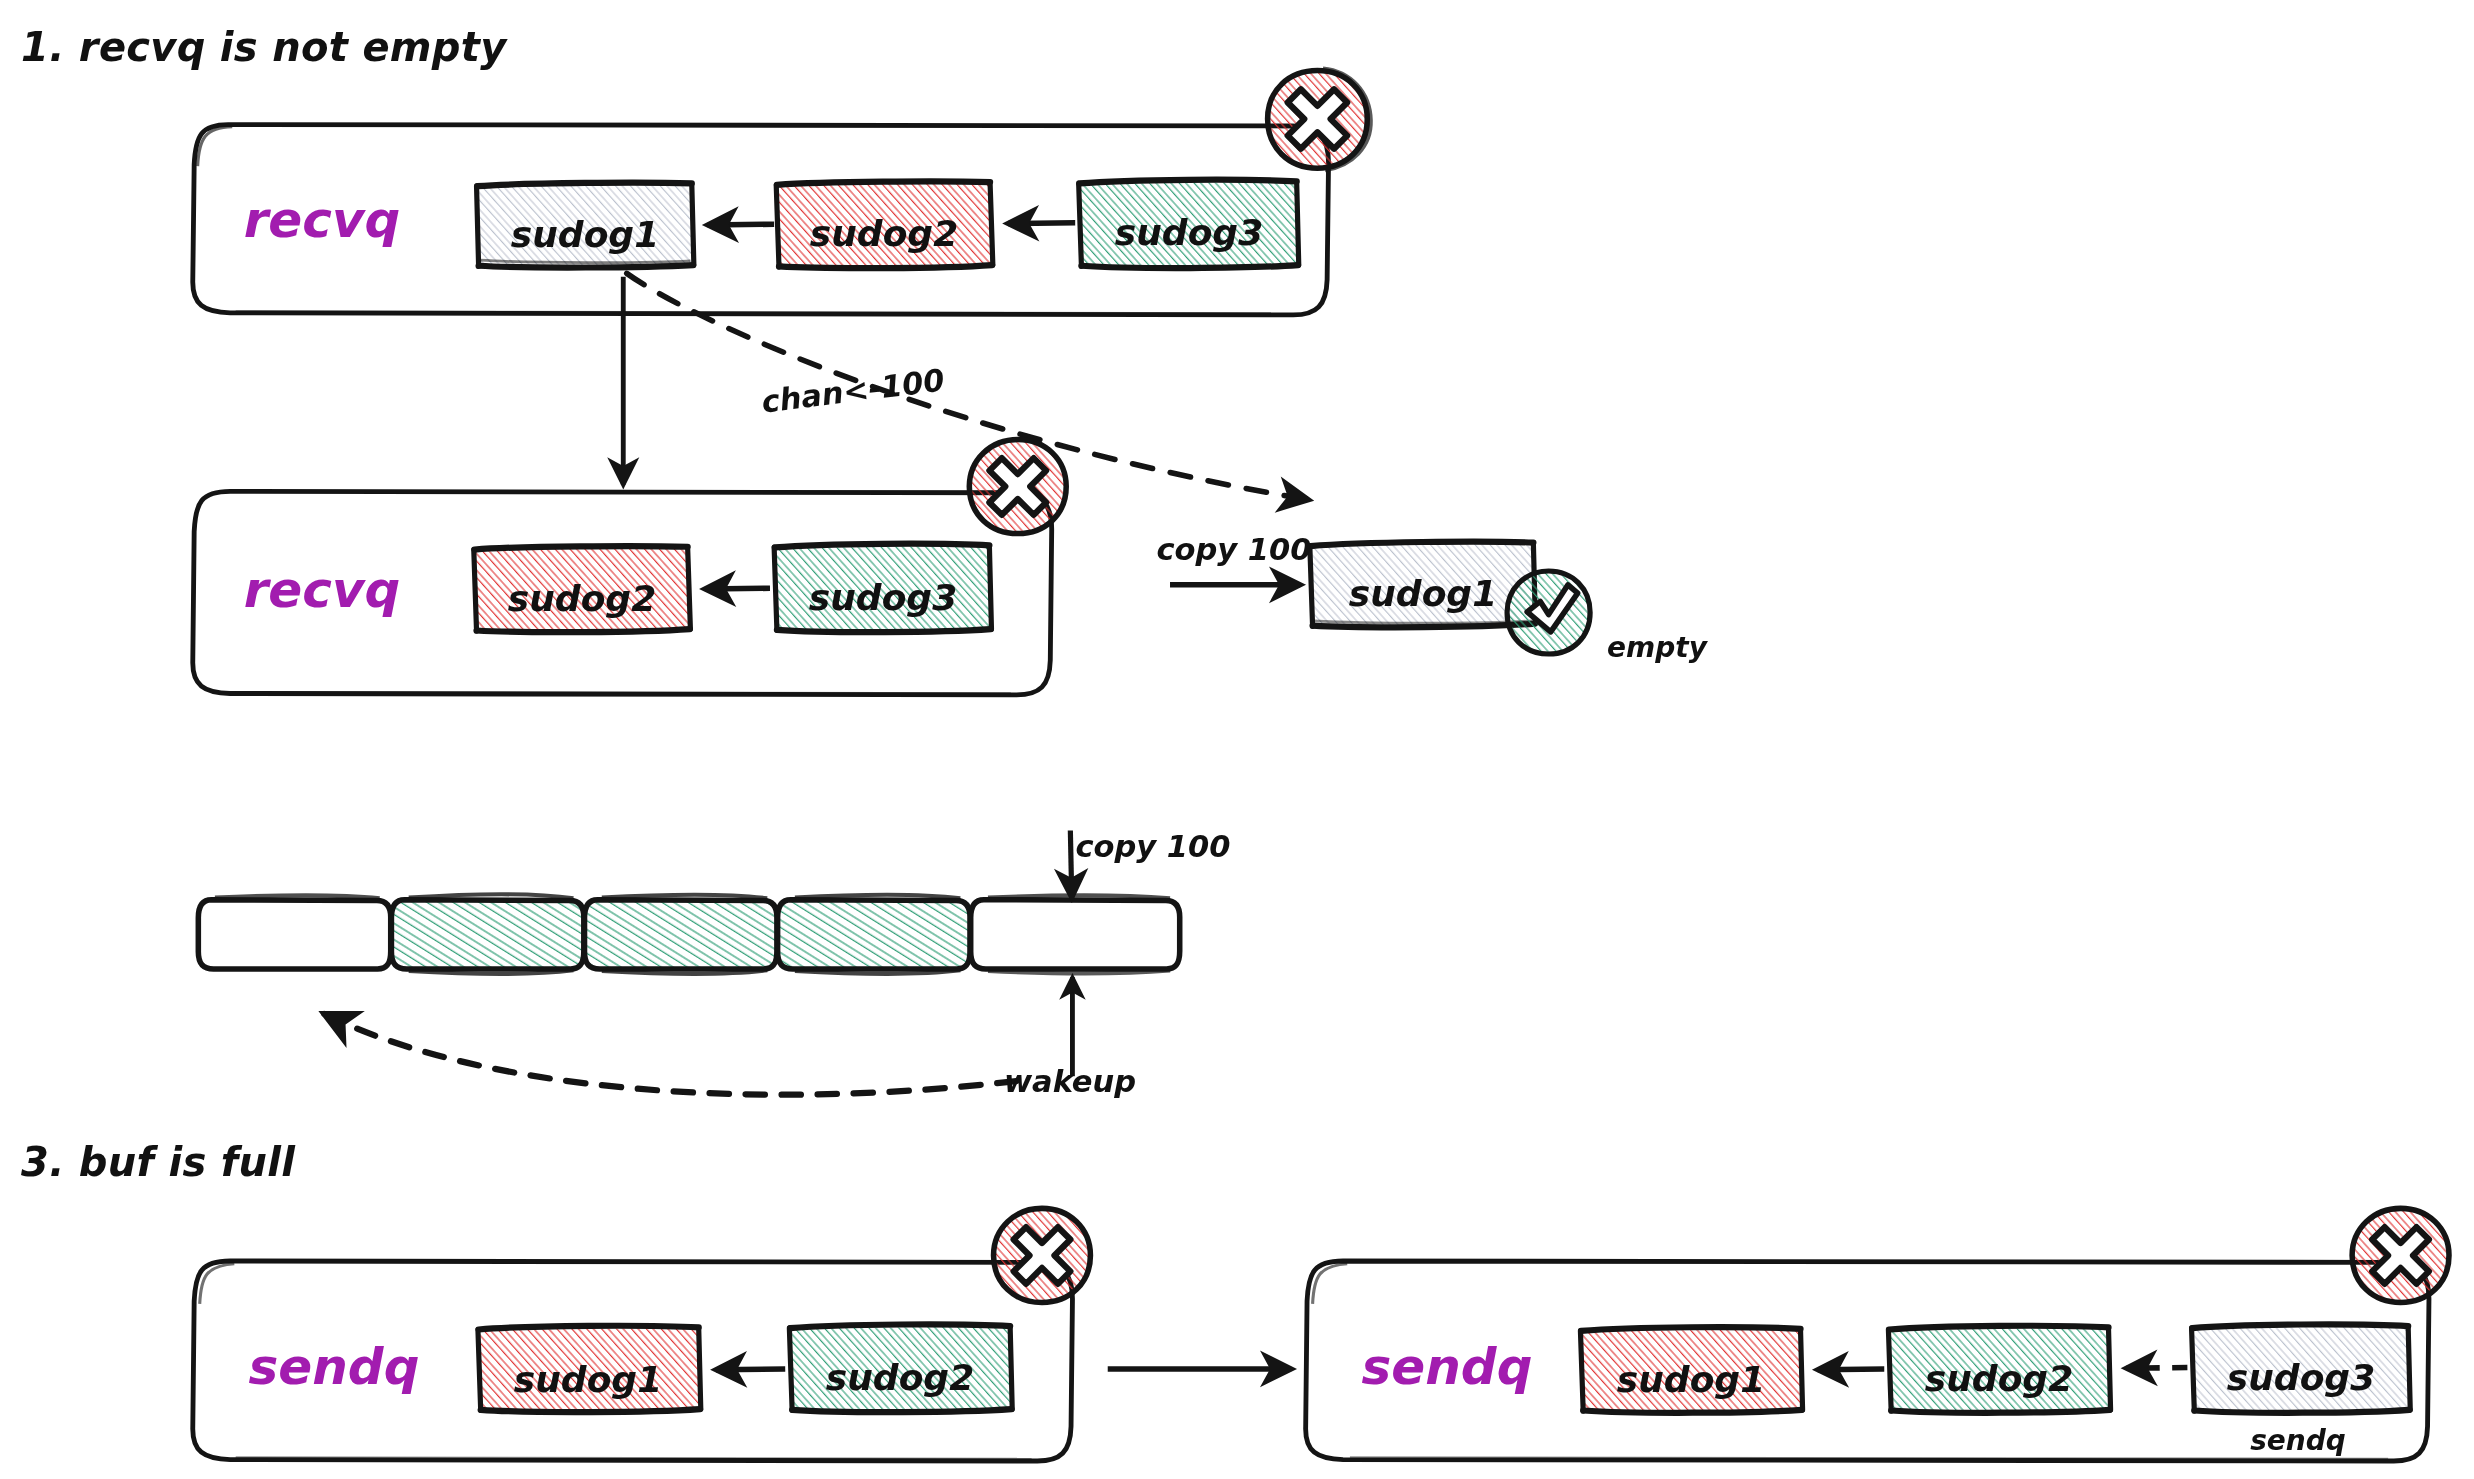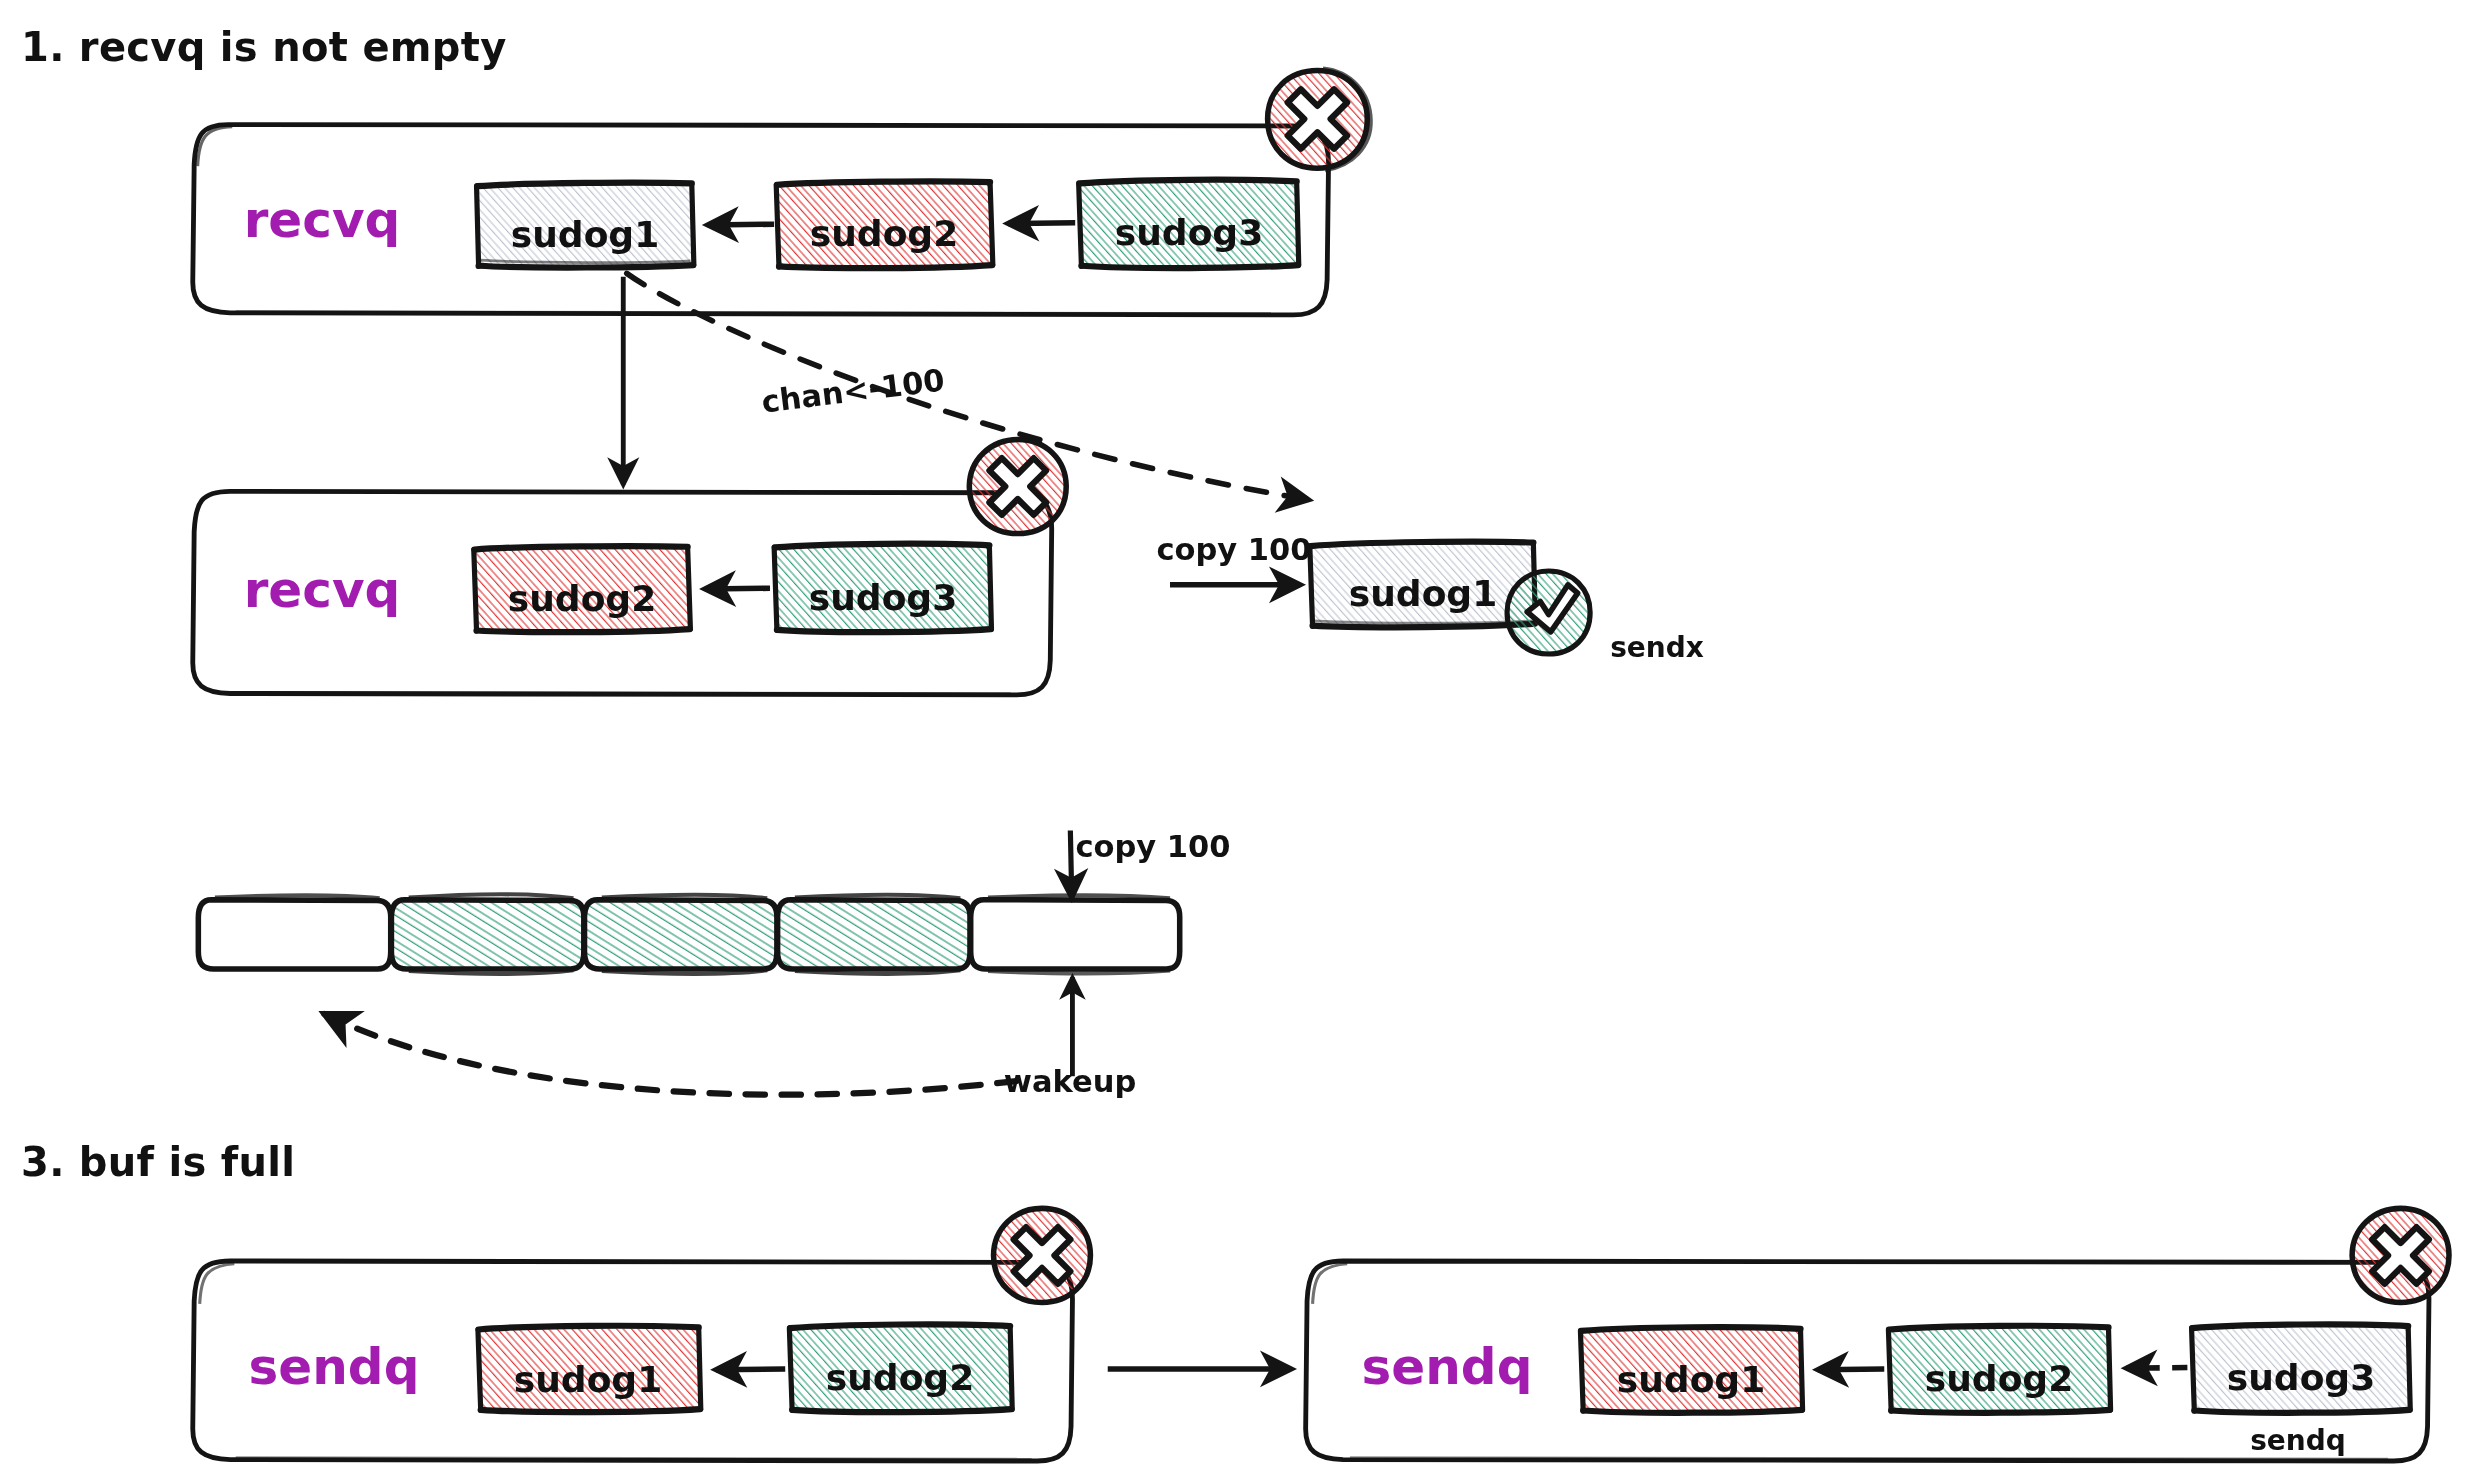--- a/index.html
+++ b/index.html
@@ -13,20 +13,21 @@
     position: relative;
     overflow: hidden;
     font-family: "DejaVu Sans", sans-serif;
     -webkit-font-smoothing: antialiased;
   }
   #root {
     position: absolute;
     left: 0; top: 0;
     width: 2475px;
     height: 1465px;
+    font-style: italic;
   }
   svg.layer {
     position: absolute;
     left: 0; top: 0;
     width: 2475px;
     height: 1479px;
   }
   .sec-heading {
     position: absolute;
     font-family: "DejaVu Sans", sans-serif;
@@ -319,21 +320,21 @@
   <div class="node-label" style="left:1189px; top:224px;">sudog3</div>
 
   <div class="edge-label rot-label" style="left:853px; top:391px;">chan&lt;-100</div>
 
   <div class="queue-name" style="left:322px; top:590px;">recvq</div>
   <div class="node-label" style="left:582px; top:590px;">sudog2</div>
   <div class="node-label" style="left:883px; top:589px;">sudog3</div>
 
   <div class="edge-label" style="left:1234px; top:549px;">copy 100</div>
   <div class="node-label" style="left:1423px; top:585px;">sudog1</div>
-  <div class="small-label" style="left:1657px; top:647px;">sendx</div>
+  <div class="small-label" style="left:1657px; top:647px;">empty</div>
 
   <div class="edge-label" style="left:1153px; top:846px;">copy 100</div>
   <div class="edge-label" style="left:1070px; top:1081px;">wakeup</div>
 
   <div class="sec-heading" style="left:21px; top:1139px;">3. buf is full</div>
 
   <div class="queue-name" style="left:334px; top:1367px;">sendq</div>
   <div class="node-label" style="left:588px; top:1371px;">sudog1</div>
   <div class="node-label" style="left:900px; top:1369px;">sudog2</div>
 

